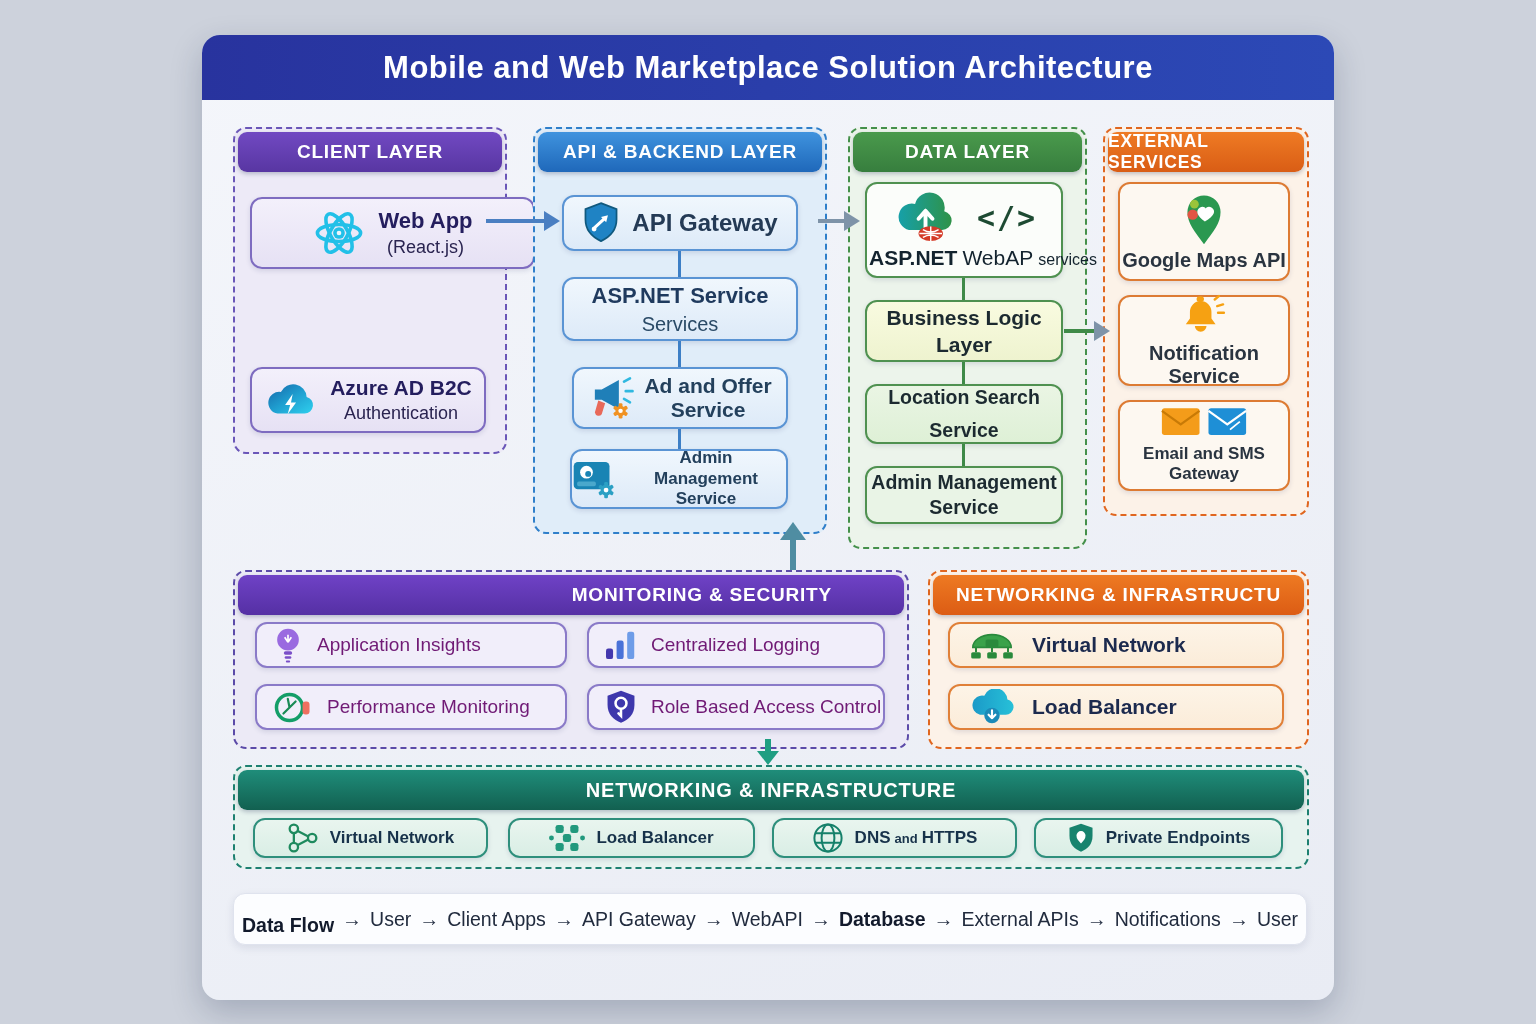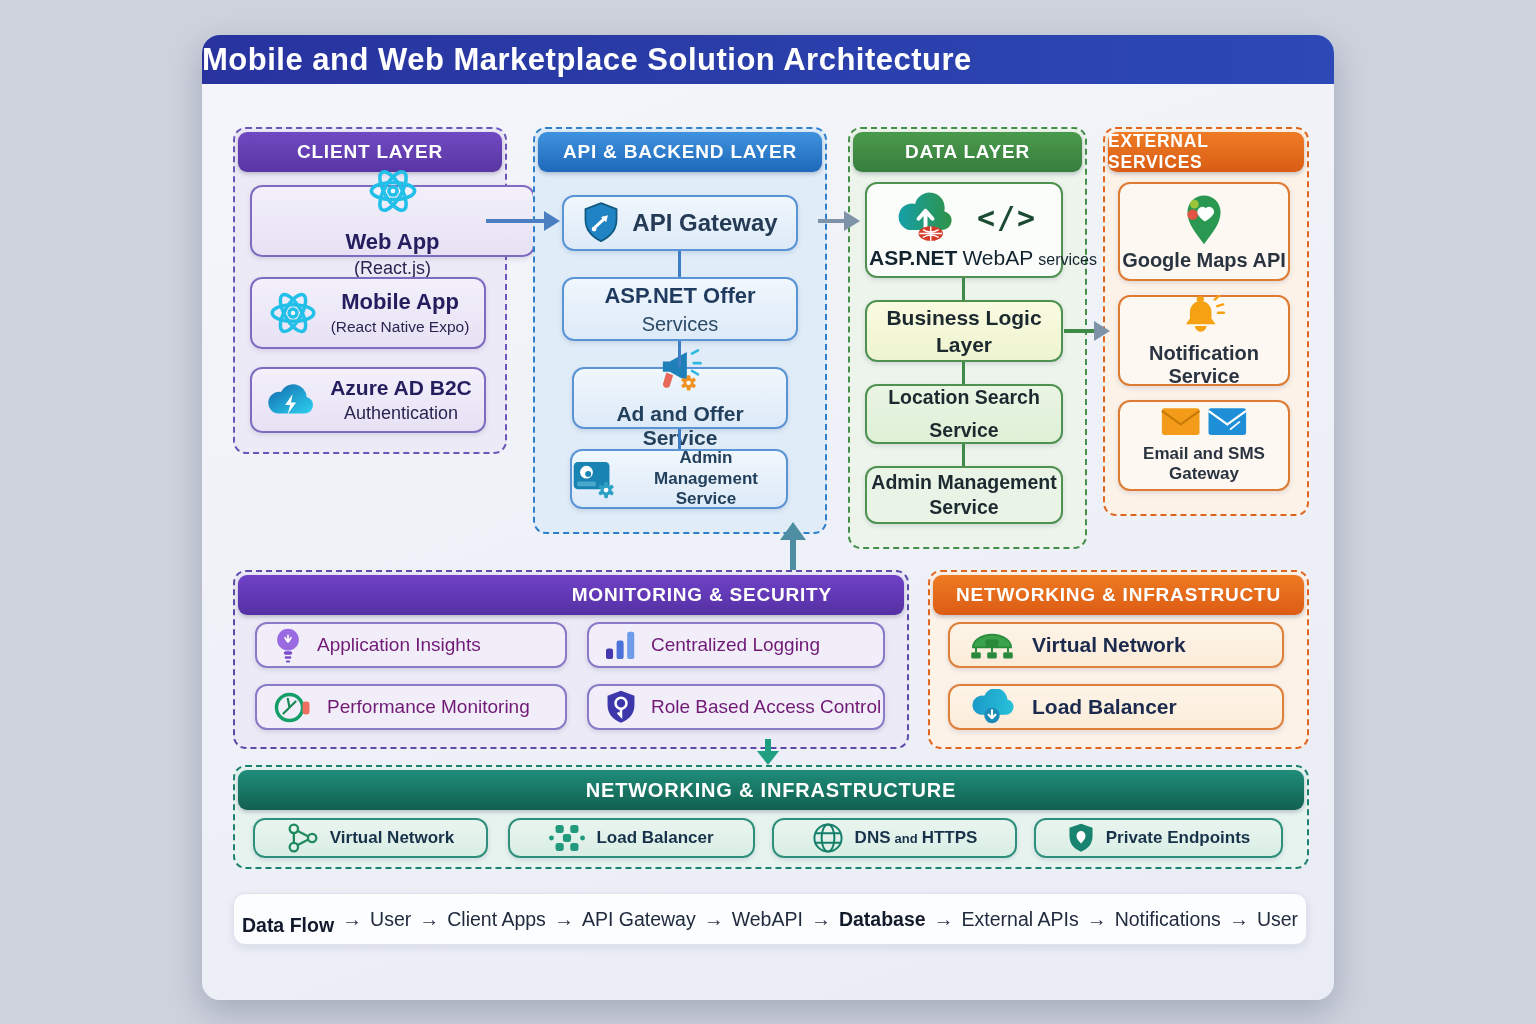--- a/index.html
+++ b/index.html
@@ -1,20 +1,20 @@
 <!DOCTYPE html>
 <html><head>
 <meta charset="utf-8">
 <style>
   html,body{margin:0;padding:0;background:#cdd2dc;font-family:"Liberation Sans",sans-serif;}
   #stage{position:relative;width:1536px;height:1024px;background:#cdd2dc;overflow:hidden;}
   #panel{position:absolute;left:202px;top:35px;width:1132px;height:965px;border-radius:18px;
          background:linear-gradient(160deg,#f4f6fb,#e9ecf4);box-shadow:0 12px 32px rgba(20,30,70,.22);}
-  #title-bar{position:absolute;left:202px;top:35px;width:1132px;height:49px;border-radius:18px 18px 0 0;
-         background:linear-gradient(90deg,#28339e,#2c49b6);display:flex;align-items:center;justify-content:flex-start;}
+  #title-bar{position:absolute;left:202px;top:35px;width:1132px;height:65px;border-radius:18px 18px 0 0;
+         background:linear-gradient(90deg,#28339e,#2c49b6);display:flex;align-items:center;justify-content:center;}
   #title-bar .t{color:#fff;font-size:31px;font-weight:bold;letter-spacing:.5px;}
 
   .section{position:absolute;border:2.5px dashed;border-radius:13px;}
   .sec-head{position:absolute;left:3px;right:3px;top:3px;height:40px;border-radius:9px;display:flex;align-items:center;justify-content:center;
             color:#fff;font-weight:bold;font-size:19px;letter-spacing:.8px;box-shadow:0 2px 4px rgba(20,30,70,.25);}
   .client-sec{border-color:#6a56b8;background:#edeaf7;}
   .client-head{background:linear-gradient(180deg,#7149c2,#5836a2);}
   .api-sec{border-color:#2f7fca;background:#e0edf9;}
   .api-head{background:linear-gradient(180deg,#3f93de,#1f68ba);}
   .data-sec{border-color:#44904a;background:#ecf4eb;}
@@ -84,52 +84,35 @@
   <div id="panel"></div>
   <div id="title-bar">
     <span class="t">Mobile and Web Marketplace Solution Architecture</span>
   </div>
 
   <div class="section client-sec" style="left:233px;top:127px;width:270px;height:323px;">
     <div class="sec-head client-head">
       <span>CLIENT LAYER</span>
     </div>
   </div>
-  <div class="nd nd-client row" style="left:250px;top:185px;width:285px;height:72px;flex-direction:column;">
+  <div class="nd nd-client row" style="left:250px;top:197px;width:285px;height:72px;">
     <span class="ic">
       <svg viewBox="0 0 60 60" width="54" height="54">
           <g fill="none" stroke="#22c0e8" stroke-width="4">
             <ellipse cx="30" cy="30" rx="24" ry="9.5"></ellipse>
             <ellipse cx="30" cy="30" rx="24" ry="9.5" transform="rotate(60 30 30)"></ellipse>
             <ellipse cx="30" cy="30" rx="24" ry="9.5" transform="rotate(120 30 30)"></ellipse>
           </g>
           <circle cx="30" cy="30" r="6.5" fill="#22c0e8"></circle>
           <circle cx="30" cy="30" r="2.6" fill="#eef4fb"></circle>
         </svg>
     </span>
     <div class="col" style="display:flex;align-items:center;">
       <span class="t1">Web App</span>
       <span class="t2">(React.js)</span>
-    </div>
-  </div>
-  <div class="nd nd-client row" style="left:250px;top:277px;width:236px;height:72px;">
-    <span class="ic">
-      <svg viewBox="0 0 60 60" width="52" height="52">
-          <g fill="none" stroke="#22c0e8" stroke-width="4">
-            <ellipse cx="30" cy="30" rx="24" ry="9.5"></ellipse>
-            <ellipse cx="30" cy="30" rx="24" ry="9.5" transform="rotate(60 30 30)"></ellipse>
-            <ellipse cx="30" cy="30" rx="24" ry="9.5" transform="rotate(120 30 30)"></ellipse>
-          </g>
-          <circle cx="30" cy="30" r="6.5" fill="#22c0e8"></circle>
-          <circle cx="30" cy="30" r="2.6" fill="#eef4fb"></circle>
-        </svg>
-    </span>
-    <div class="col" style="display:flex;align-items:center;">
-      <span class="t1">Mobile App</span>
-      <span class="t2 t2-sm">(React Native Expo)</span>
     </div>
   </div>
   <div class="nd nd-client row" style="left:250px;top:367px;width:236px;height:66px;">
     <span class="ic">
       <svg viewBox="0 0 64 44" width="54" height="38">
           <defs>
             <linearGradient id="az" x1="0" y1="0" x2="1" y2="1">
               <stop offset="0" stop-color="#1565a8"></stop>
               <stop offset=".5" stop-color="#1f9fd0"></stop>
               <stop offset="1" stop-color="#2fd0ee"></stop>
@@ -155,24 +138,24 @@
       <svg viewBox="0 0 44 50" width="38" height="44">
           <path d="M22 2 40 9 v12 c0 13-8.5 20.5-18 25 C12.5 41.5 4 34 4 21 V9z" fill="#1f83c4" stroke="#10597e" stroke-width="2"></path>
           <path d="M14 31 L26 20" stroke="#fff" stroke-width="3.5" stroke-linecap="round"></path>
           <path d="M30 16 l-8 2 6 6z" fill="#fff"></path>
           <circle cx="14" cy="32" r="2.8" fill="#fff"></circle>
         </svg>
     </span>
     <span class="gateway-t">API Gateway</span>
   </div>
   <div class="nd nd-api col" style="left:562px;top:277px;width:236px;height:64px;">
-    <span class="webapi-t1">ASP.NET Offer</span>
+    <span class="webapi-t1">ASP.NET Service</span>
     <span class="webapi-t2">Services</span>
   </div>
-  <div class="nd nd-api row" style="left:572px;top:367px;width:216px;height:62px;gap:8px;flex-direction:column;">
+  <div class="nd nd-api row" style="left:572px;top:367px;width:216px;height:62px;gap:8px;">
     <span class="ic">
       <svg viewBox="0 0 56 56" width="48" height="48">
           <path d="M8 18 h8 l20 -11 v34 l-20 -11 h-8 z" fill="#1f7fb8"></path>
           <path d="M42 9 l7 -4 M44 20 h8 M42 29 l7 4" stroke="#2fb8e0" stroke-width="3" fill="none" stroke-linecap="round"></path>
           <path d="M12 31 l8 3 -4 13 a4.5 4.5 0 0 1 -8 -2z" fill="#e8695a"></path>
           <g transform="translate(38,43)">
             <g fill="#f09222">
               <rect x="-2.2" y="-9" width="4.4" height="18" rx="1.5"></rect>
               <rect x="-2.2" y="-9" width="4.4" height="18" rx="1.5" transform="rotate(60)"></rect>
               <rect x="-2.2" y="-9" width="4.4" height="18" rx="1.5" transform="rotate(120)"></rect>

